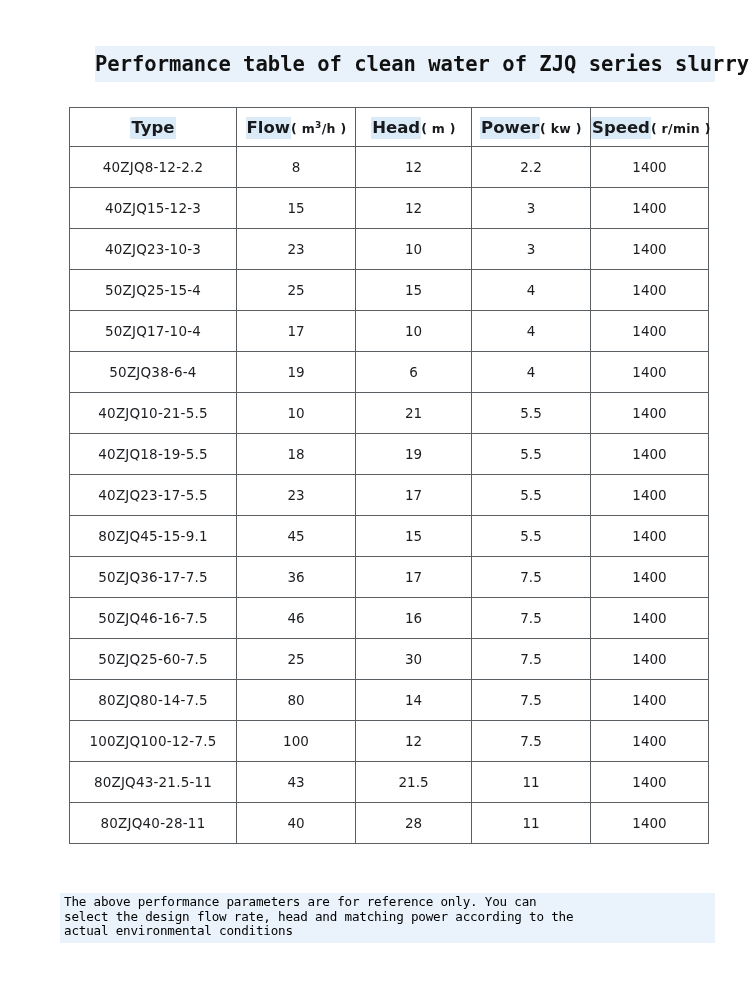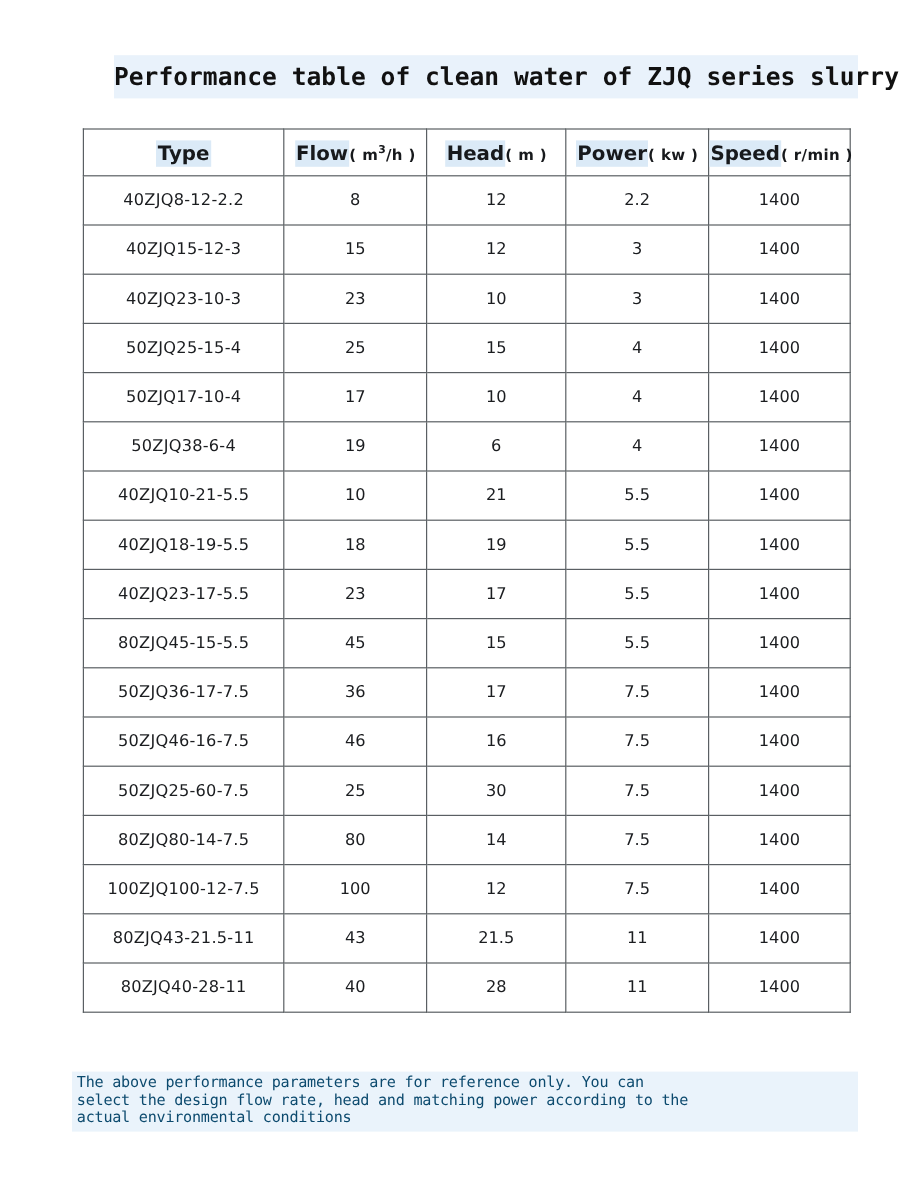--- a/index.html
+++ b/index.html
@@ -121,21 +121,21 @@
     background: #eaf3fb;
   }
   #footer-note {
     position: absolute;
     left: 64px;
     top: 895px;
     width: 650px;
     font-family: "DejaVu Sans Mono", monospace;
     font-size: 12.6px;
     line-height: 14.5px;
-    color: #0c4a6e;
+    color: #000000;
     letter-spacing: -0.2px;
     white-space: pre-wrap;
   }
 </style>
 </head>
 <body>
 
 <div id="title-band"></div>
 <div id="doc-title">Performance table of clean water of ZJQ series slurry pump</div>
 
@@ -224,21 +224,21 @@
         <td class="col-num">1400</td>
       </tr>
       <tr>
         <td class="col-type">40ZJQ23-17-5.5</td>
         <td class="col-num">23</td>
         <td class="col-num">17</td>
         <td class="col-num">5.5</td>
         <td class="col-num">1400</td>
       </tr>
       <tr>
-        <td class="col-type">80ZJQ45-15-5.5</td>
+        <td class="col-type">80ZJQ45-15-9.1</td>
         <td class="col-num">45</td>
         <td class="col-num">15</td>
         <td class="col-num">5.5</td>
         <td class="col-num">1400</td>
       </tr>
       <tr>
         <td class="col-type">50ZJQ36-17-7.5</td>
         <td class="col-num">36</td>
         <td class="col-num">17</td>
         <td class="col-num">7.5</td>

